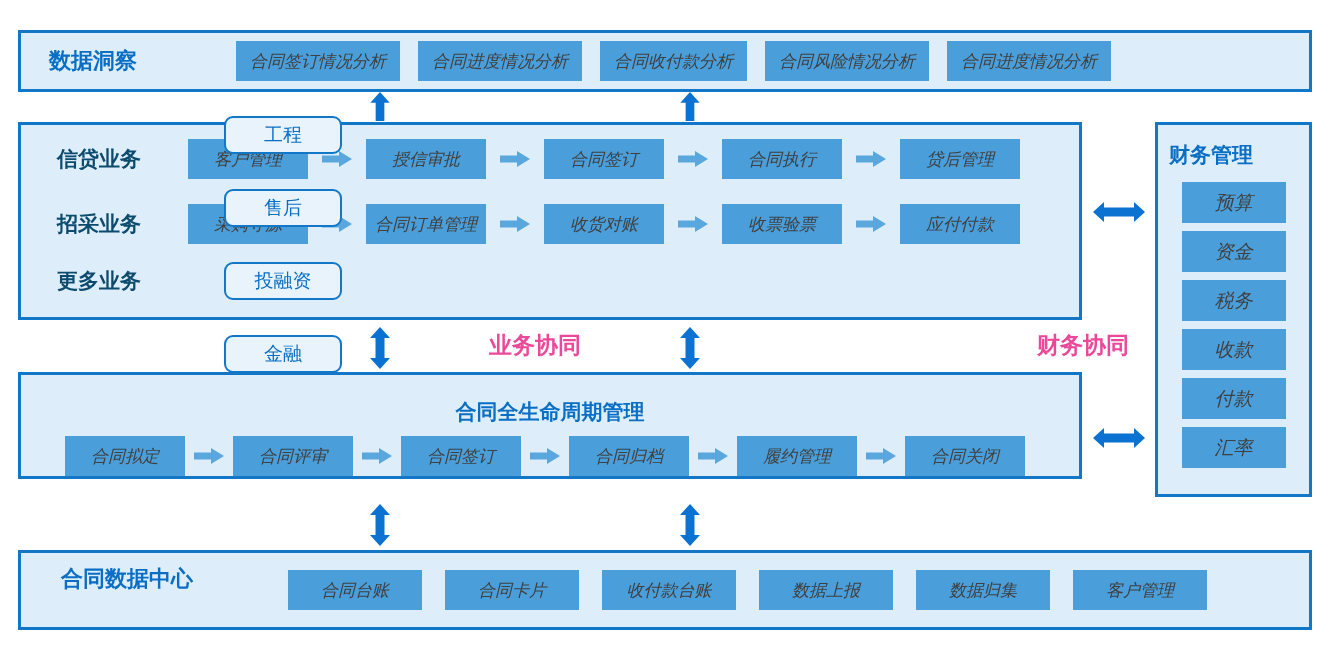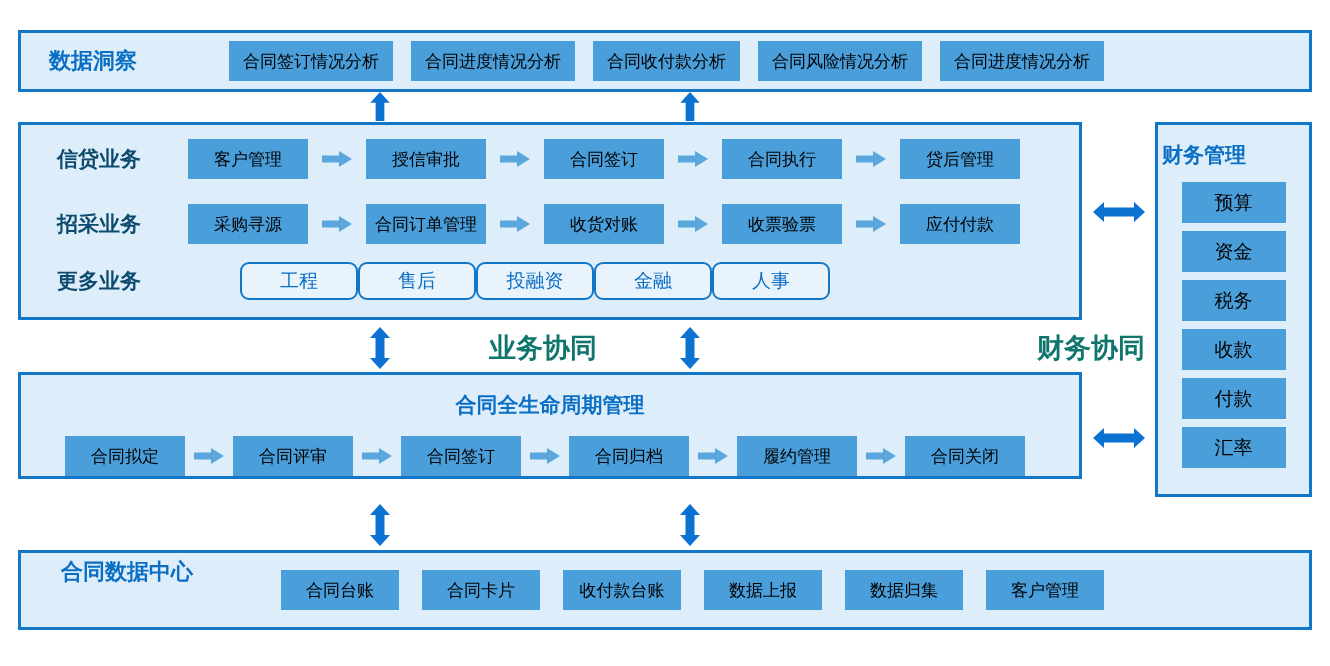--- a/index.html
+++ b/index.html
@@ -8,78 +8,78 @@
     font-family:"Liberation Sans","DejaVu Sans",sans-serif;
     overflow:hidden;
   }
   *{box-sizing:border-box;}
   .panel{
     position:absolute;
     background:#ddeefa;
     border:3px solid #1377c8;
   }
   .panel-title{
-    margin:4px;color:#0a6ec4;font-weight:bold;font-size:22px;white-space:nowrap;
+    margin:11px;color:#0a6ec4;font-weight:bold;font-size:22px;white-space:nowrap;
   }
   .row-label{
     margin:0;color:#0c4a6e;font-weight:bold;font-size:21px;white-space:nowrap;
   }
   .chip{
-    background:#4a9eda;color:#000000;font-size:17px;
+    background:#4a9eda;color:#404040;font-size:17px;
     height:40px;display:flex;align-items:center;justify-content:center;
-    white-space:nowrap;padding:0 14px;
+    white-space:nowrap;padding:0 14px;font-style:italic;
   }
   .chip.fixed{width:120px;padding:0 4px;}
   .chip-row{display:flex;align-items:center;gap:18px;}
   .flow{display:flex;align-items:center;}
   .flow-arrow{
     width:58px;display:flex;align-items:center;justify-content:center;flex:0 0 auto;
   }
   .flow-arrow svg{display:block;}
   .outline-chip{
     width:118px;height:38px;border:2px solid #1377c8;border-radius:9px;
     background:#e8f3fc;color:#0a6ec4;font-size:19px;
     display:flex;align-items:center;justify-content:center;white-space:nowrap;
   }
   .nav-arrow{position:absolute;line-height:0;}
   .collab-label{
-    position:absolute;color:#0f766e;font-weight:bold;font-size:27px;white-space:nowrap;
+    position:absolute;color:#ec4899;font-weight:bold;font-size:23px;white-space:nowrap;
   }
 
   
   #insight-panel{left:18px;top:30px;width:1294px;height:62px;display:flex;align-items:center;}
   #insight-panel .panel-title{margin-left:28px;width:152px;}
   #insight-panel .chip-row{margin-left:24px;}
 
   
   #business-panel{left:18px;top:122px;width:1064px;height:198px;}
   .biz-row{position:absolute;left:0;right:0;height:40px;display:flex;align-items:center;}
   #biz-row-credit{top:14px;}
   #biz-row-procurement{top:79px;}
   #biz-row-more{top:136px;}
   .biz-row .row-label{margin-left:36px;width:131px;}
-  #biz-row-more .more-chips{display:flex;align-items:center;margin-left:52px;}
+  #biz-row-more .more-chips{display:flex;align-items:center;gap:35px;margin-left:36px;flex-direction:column;}
 
   
   #lifecycle-panel{left:18px;top:372px;width:1064px;height:107px;}
   #lifecycle-panel .panel-title{position:absolute;top:12px;left:0;right:0;text-align:center;font-size:21px;}
   #lifecycle-panel .flow{position:absolute;top:61px;left:44px;}
   #lifecycle-panel .flow-arrow{width:48px;}
 
   
   #finance-panel{left:1155px;top:122px;width:157px;height:375px;}
   #finance-panel .panel-title{text-align:left;margin-top:16px;font-size:21px;}
   #finance-panel .v-items{margin-top:13px;display:flex;flex-direction:column;align-items:center;gap:8px;}
   #finance-panel .chip{width:104px;height:41px;font-size:19px;padding:0;}
 
   
   #datacenter-panel{left:18px;top:550px;width:1294px;height:80px;display:flex;}
   #datacenter-panel .panel-title{margin-left:40px;width:182px;}
   #datacenter-panel .chip-row{margin-left:34px;gap:23px;}
-  #datacenter-panel .chip{width:118px;padding:16px 4px;}
+  #datacenter-panel .chip{width:134px;padding:16px 4px;}
 
   
   #up-arrow-1{left:370px;top:92px;}
   #up-arrow-2{left:680px;top:92px;}
   #vsync-arrow-1{left:369px;top:327px;}
   #vsync-arrow-2{left:679px;top:327px;}
   #vsync-arrow-3{left:369px;top:504px;}
   #vsync-arrow-4{left:679px;top:504px;}
   #hsync-arrow-1{left:1093px;top:202px;}
   #hsync-arrow-2{left:1093px;top:428px;}

